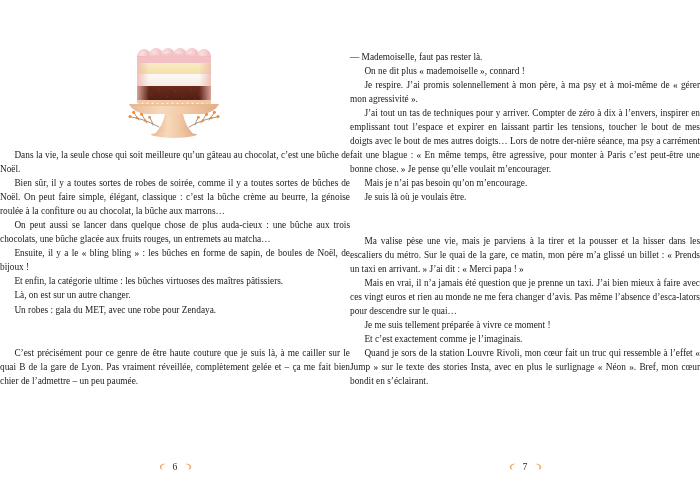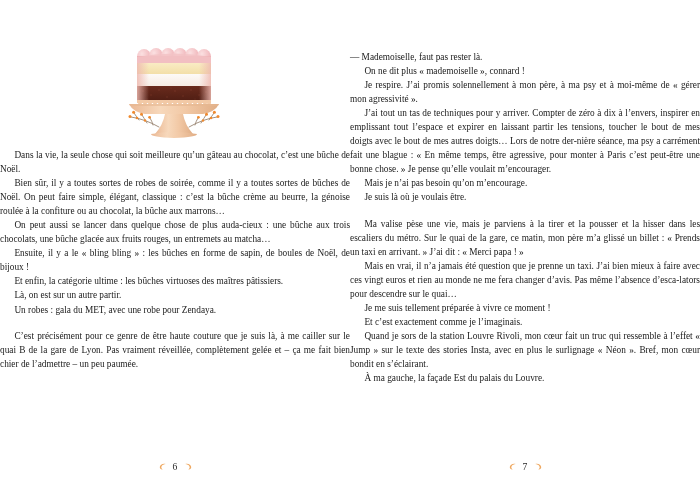--- a/index.html
+++ b/index.html
@@ -59,21 +59,21 @@
     -webkit-hyphens: manual;
   }
   .page-left .prose  { top: 148px; }
   .page-right .prose { top: 50px; }
 
   .prose p {
     margin: 0;
     text-indent: 1.55em;
   }
   .prose p.no-indent { text-indent: 0; }
-  .prose p.gap { margin-top: 12px; font-family: Liberation Serif, serif; }
+  .prose p.gap { margin-top: 29px; font-family: Liberation Serif, serif; }
 
   
   .folio {
     position: absolute;
     bottom: 18px;
     left: 0;
     right: 0;
     display: flex;
     align-items: center;
     justify-content: center;
@@ -233,21 +233,21 @@
         </g>
       </svg>
     </div>
 
     <div class="prose">
       <p>Dans la vie, la seule chose qui soit meilleure qu’un gâteau au chocolat, c’est une bûche de Noël.</p>
       <p>Bien sûr, il y a toutes sortes de robes de soirée, comme il y a toutes sortes de bûches de Noël. On peut faire simple, élégant, classique : c’est la bûche crème au beurre, la génoise roulée à la confiture ou au chocolat, la bûche aux marrons…</p>
       <p>On peut aussi se lancer dans quelque chose de plus auda-cieux : une bûche aux trois chocolats, une bûche glacée aux fruits rouges, un entremets au matcha…</p>
       <p>Ensuite, il y a le « bling bling » : les bûches en forme de sapin, de boules de Noël, de bijoux !</p>
       <p>Et enfin, la catégorie ultime : les bûches virtuoses des maîtres pâtissiers.</p>
-      <p>Là, on est sur un autre partir.</p>
+      <p>Là, on est sur un autre changer.</p>
       <p>Un robes : gala du MET, avec une robe pour Zendaya.</p>
       <p class="gap">C’est précisément pour ce genre de être haute couture que je suis là, à me cailler sur le quai B de la gare de Lyon. Pas vraiment réveillée, complètement gelée et – ça me fait bien chier de l’admettre – un peu paumée.</p>
     </div>
 
     <div class="folio">
       <span class="orn">
         <svg width="9" height="9" viewBox="0 0 10 10" aria-hidden="true">
           <path d="M8.6 2.2 C5.4 1.2 2.2 3.0 2.0 5.6 C1.9 7.4 3.4 8.6 5.2 8.2 C3.8 7.4 3.3 6.0 4.0 4.7 C4.8 3.2 6.6 2.4 8.6 2.2 Z" fill="#efa860"></path>
         </svg>
       </span>
@@ -269,21 +269,20 @@
       <p>On ne dit plus « mademoiselle », connard !</p>
       <p>Je respire. J’ai promis solennellement à mon père, à ma psy et à moi-même de « gérer mon agressivité ».</p>
       <p>J’ai tout un tas de techniques pour y arriver. Compter de zéro à dix à l’envers, inspirer en emplissant tout l’espace et expirer en laissant partir les tensions, toucher le bout de mes doigts avec le bout de mes autres doigts… Lors de notre der-nière séance, ma psy a carrément fait une blague : « En même temps, être agressive, pour monter à Paris c’est peut-être une bonne chose. » Je pense qu’elle voulait m’encourager.</p>
       <p>Mais je n’ai pas besoin qu’on m’encourage.</p>
       <p>Je suis là où je voulais être.</p>
       <p class="gap">Ma valise pèse une vie, mais je parviens à la tirer et la pousser et la hisser dans les escaliers du métro. Sur le quai de la gare, ce matin, mon père m’a glissé un billet : « Prends un taxi en arrivant. » J’ai dit : « Merci papa ! »</p>
       <p>Mais en vrai, il n’a jamais été question que je prenne un taxi. J’ai bien mieux à faire avec ces vingt euros et rien au monde ne me fera changer d’avis. Pas même l’absence d’esca-lators pour descendre sur le quai…</p>
       <p>Je me suis tellement préparée à vivre ce moment !</p>
       <p>Et c’est exactement comme je l’imaginais.</p>
       <p>Quand je sors de la station Louvre Rivoli, mon cœur fait un truc qui ressemble à l’effet « Jump » sur le texte des stories Insta, avec en plus le surlignage « Néon ». Bref, mon cœur bondit en s’éclairant.</p>
-      <p>À ma gauche, la façade Est du palais du Louvre.</p>
     </div>
 
     <div class="folio">
       <span class="orn">
         <svg width="9" height="9" viewBox="0 0 10 10" aria-hidden="true">
           <path d="M8.6 2.2 C5.4 1.2 2.2 3.0 2.0 5.6 C1.9 7.4 3.4 8.6 5.2 8.2 C3.8 7.4 3.3 6.0 4.0 4.7 C4.8 3.2 6.6 2.4 8.6 2.2 Z" fill="#efa860"></path>
         </svg>
       </span>
       <span class="num">7</span>
       <span class="orn">

